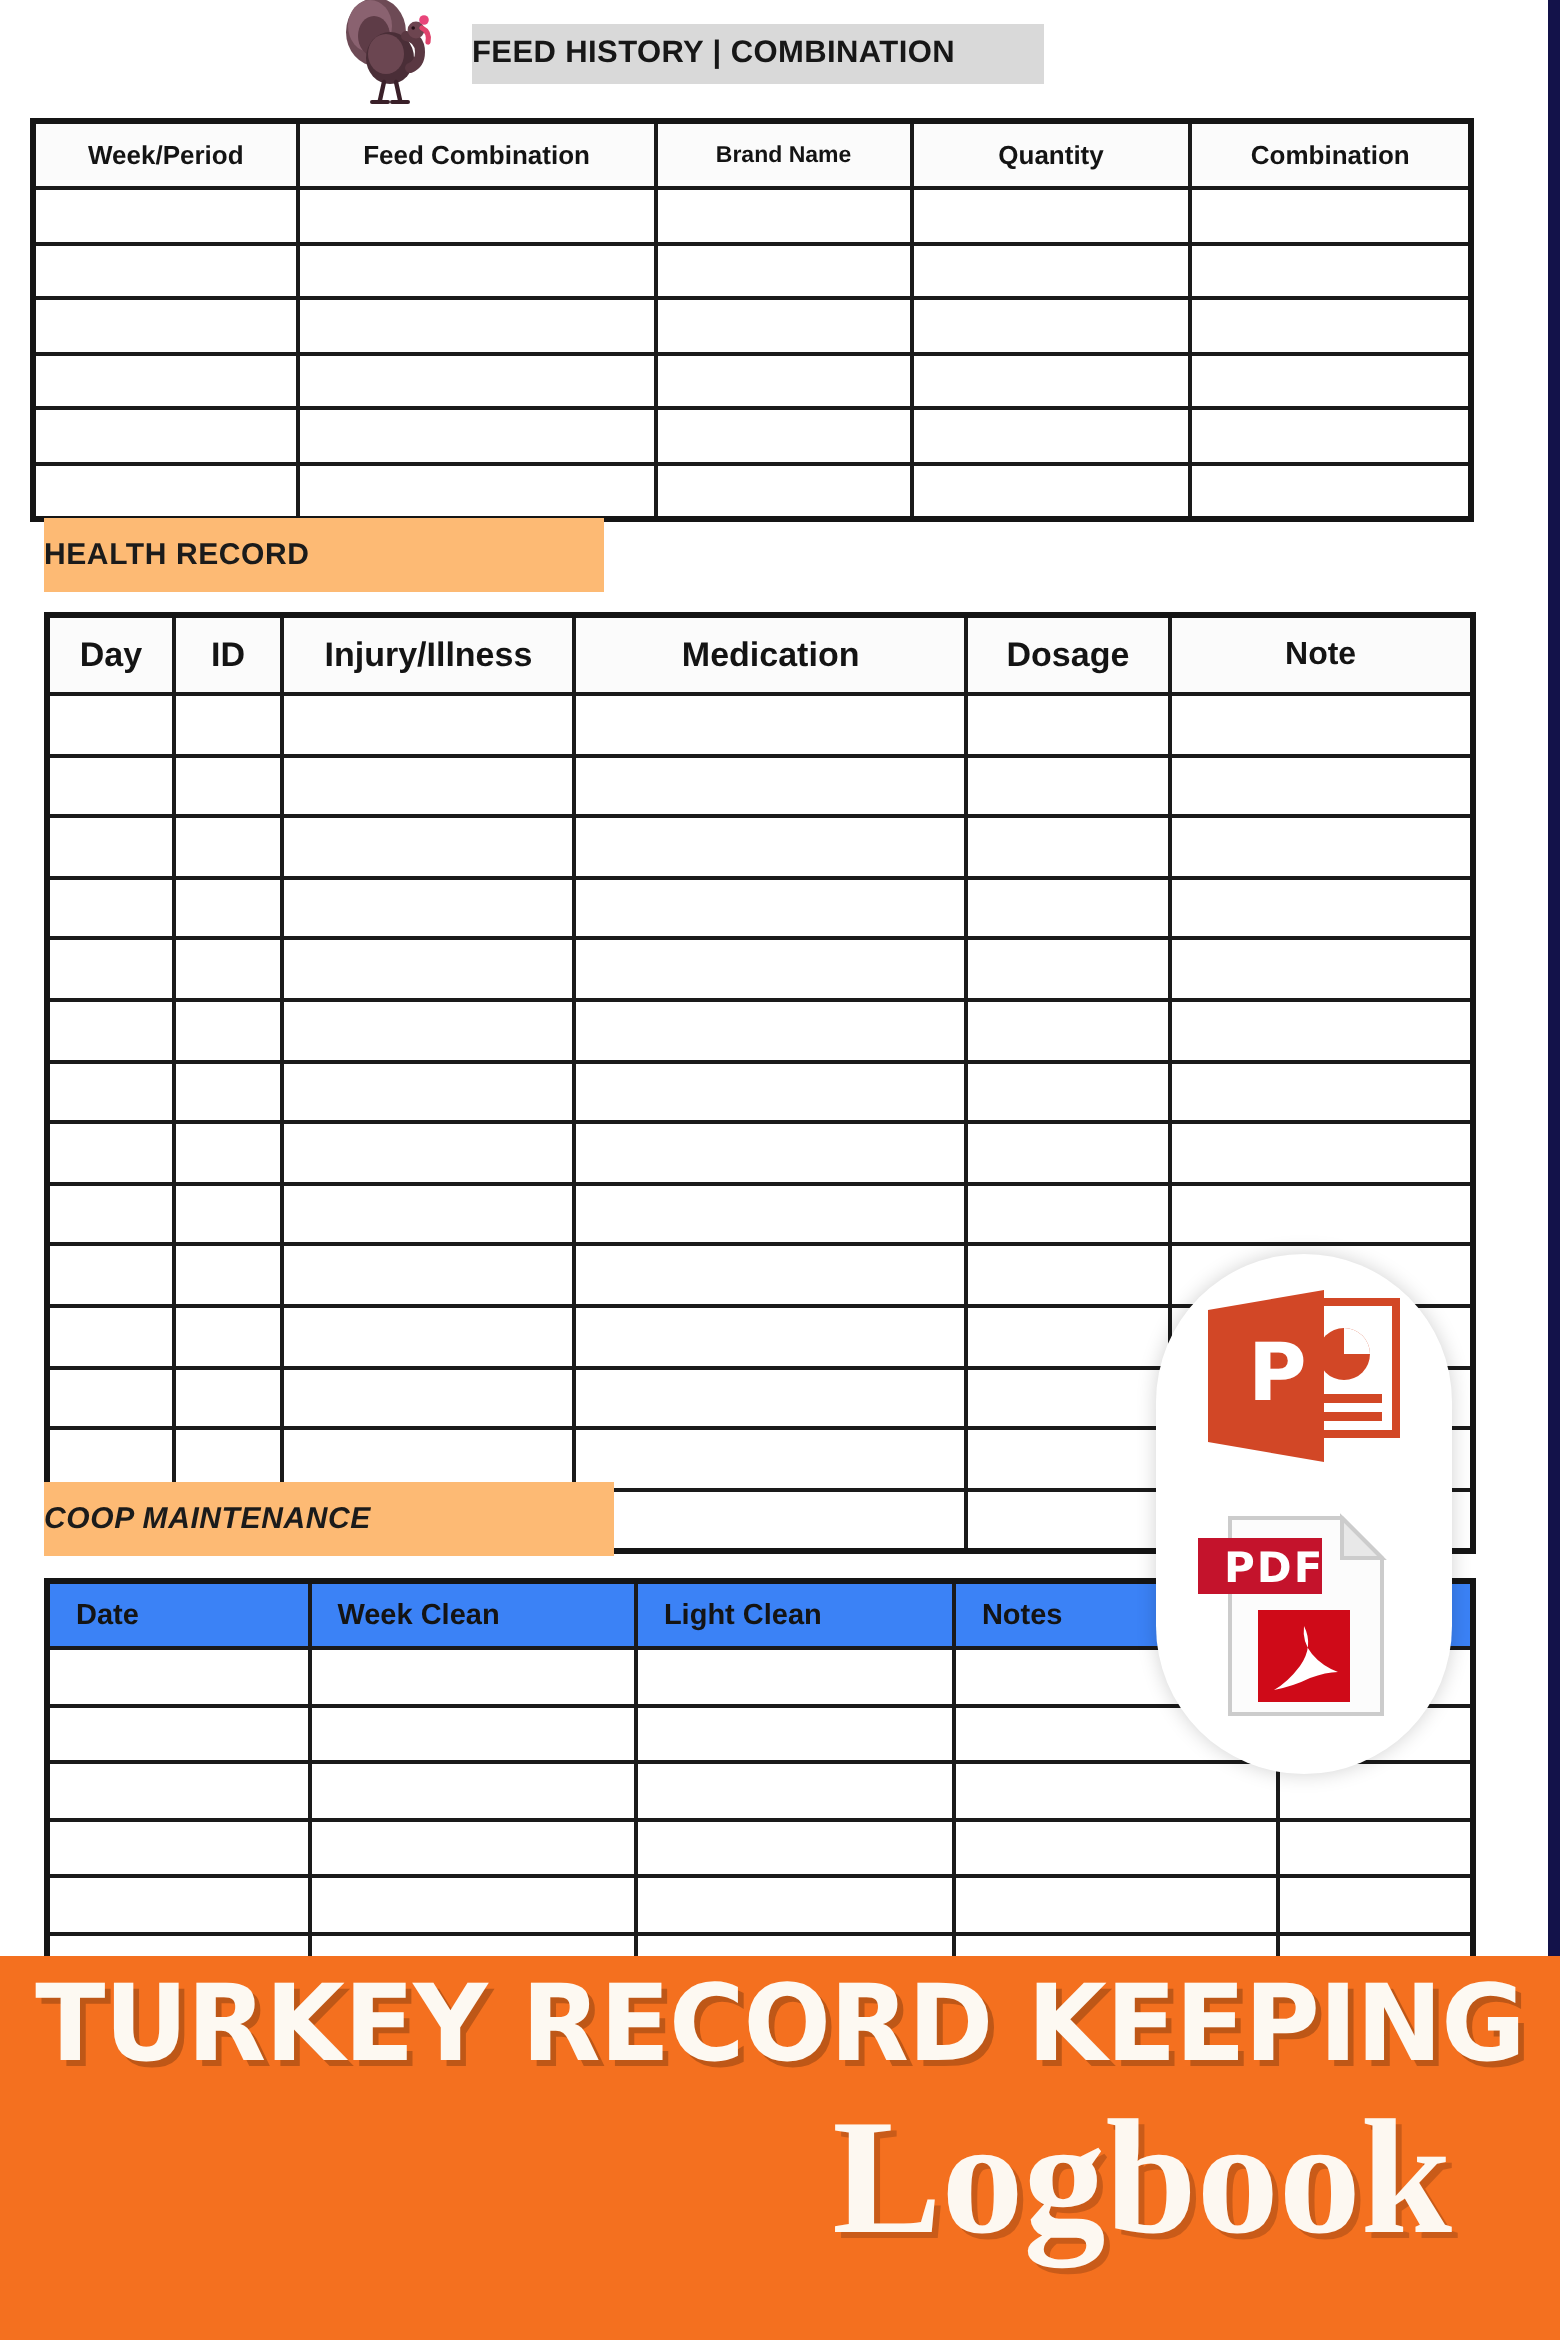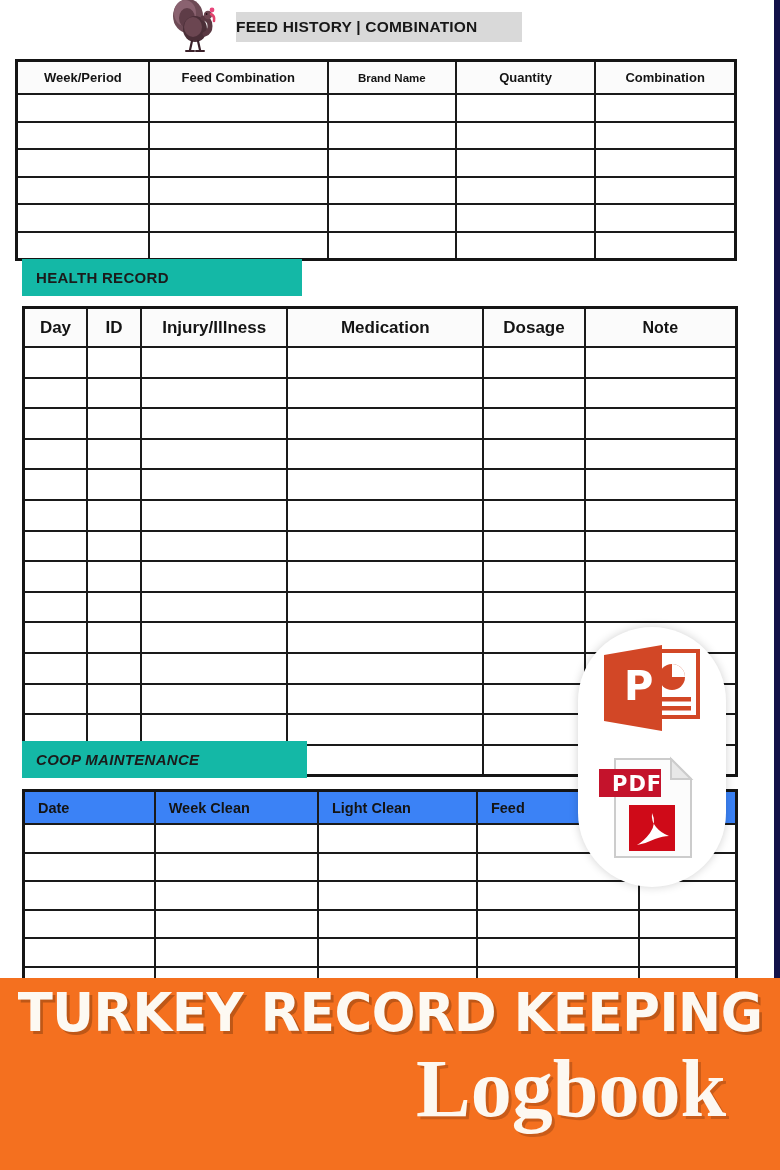--- a/index.html
+++ b/index.html
@@ -98,24 +98,23 @@
     top: 59px;
     width: 722px;
     border: 3px solid #151515;
   }
   #feed-table th { height: 31px; font-size: 13px; }
   #feed-table tbody td { height: 25.5px; }
 
   
   .section-chip {
     position: absolute;
-    background: #14b8a6;
+    background: #fdba74;
     display: flex;
     align-items: center;
-    padding-left: 14px;
     box-sizing: border-box;
   }
   .section-chip span {
     font-size: 15px;
     font-weight: bold;
     color: #1b1b1b;
     letter-spacing: 0.3px;
   }
   #health-chip { left: 22px; top: 259px; width: 280px; height: 37px; }
   #coop-chip   { left: 22px; top: 741px; width: 285px; height: 37px; font-style: italic; }
@@ -465,21 +464,21 @@
         <col style="width:22.9%">
         <col style="width:22.3%">
       <col style="width:22.7%">
         <col style="width:13.7%">
     </colgroup>
     <thead>
       <tr>
         <th>Date</th>
         <th>Week Clean</th>
         <th>Light Clean</th>
-        <th>Feed</th>
+        <th>Notes</th>
         <th></th>
       </tr>
     </thead>
     <tbody id="coop-body">
         <tr>
           <td></td>
           <td></td>
           <td></td>
           <td></td>
           <td></td>

